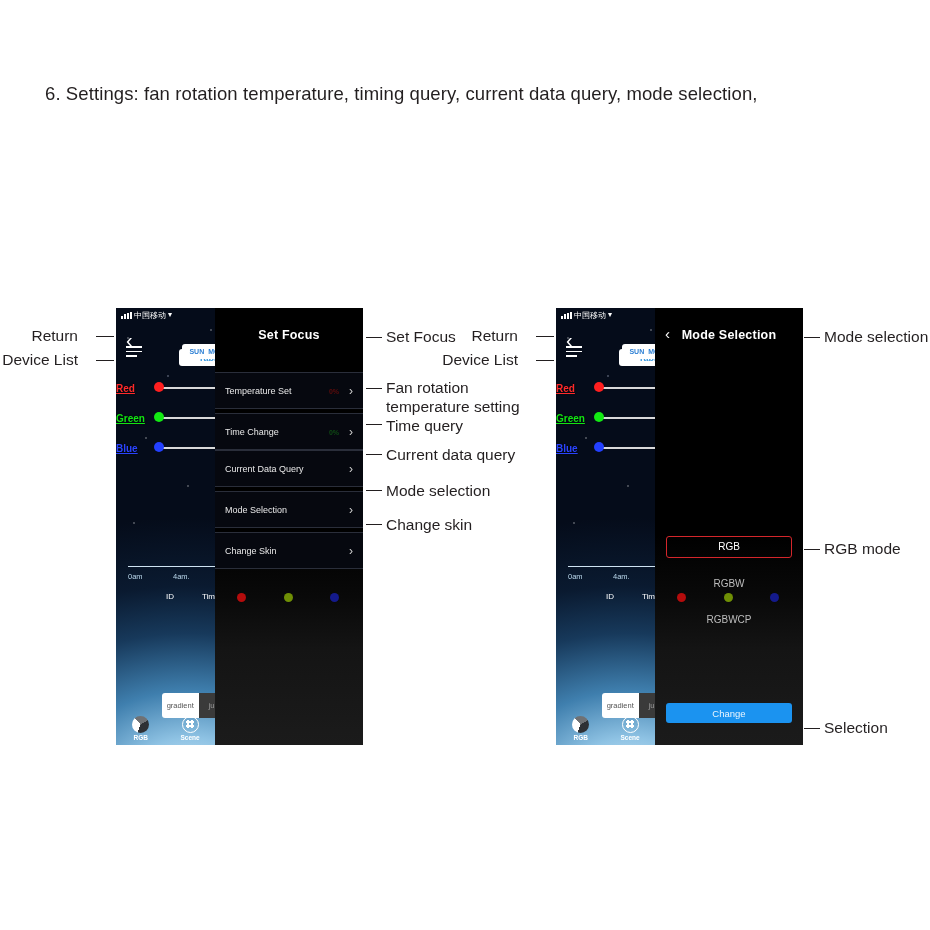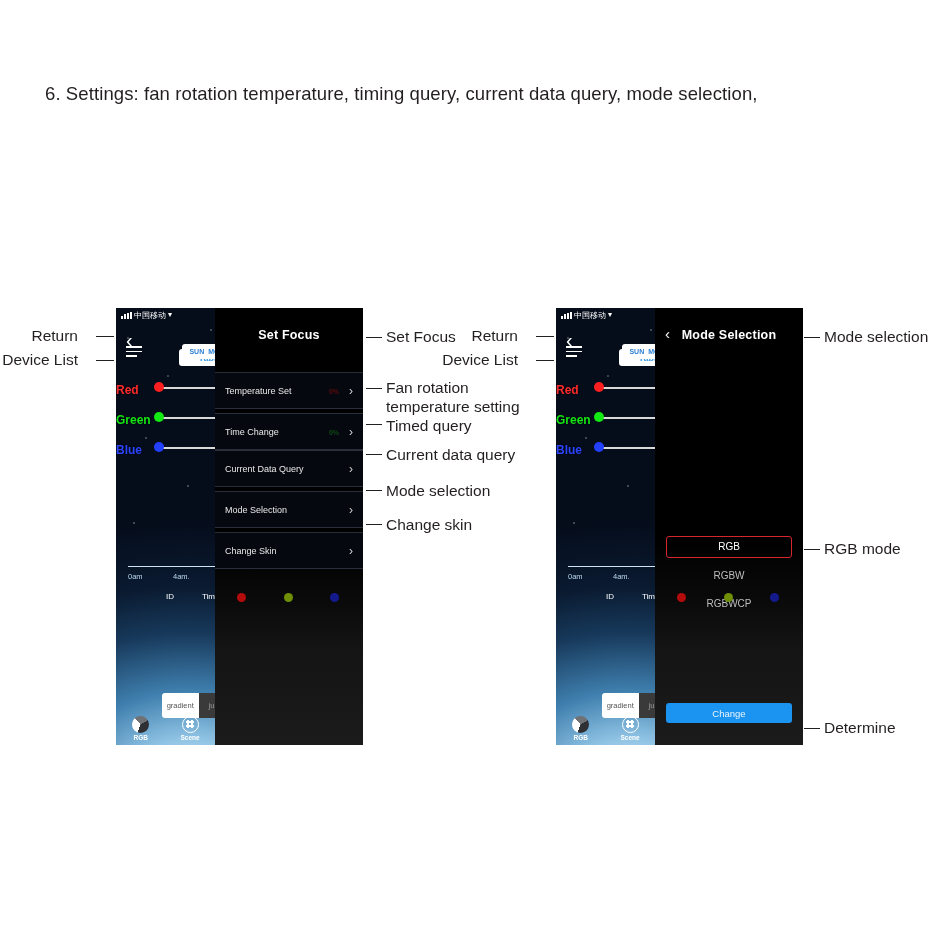--- a/index.html
+++ b/index.html
@@ -68,22 +68,22 @@
   .pill-days span{font-size:7px;font-weight:bold;color:#2b7fd4;}
   .segwrap{position:absolute;left:63px;top:41px;width:182px;height:17px;}
   .seg{position:absolute;top:0;height:17px;display:flex;align-items:center;justify-content:center;font-size:9px;}
   .seg.a{left:0;width:62px;background:#fff;color:#3b9ae1;font-weight:bold;border-radius:3px 0 0 3px;}
   .seg.b{left:62px;width:60px;background:#2a2a2a;color:#cfcfcf;}
   .seg.c{left:122px;width:60px;background:#383838;color:#8d8d8d;border-radius:0 3px 3px 0;}
 
   
   .sliders{position:absolute;left:0;top:72px;width:100%;z-index:4;}
   .srow{position:relative;height:30px;}
-  .slabel{position:absolute;left:0;top:3px;font-size:12px;font-weight:bold;
-    text-shadow:0 0 2px rgba(0,0,0,.8);}
+  .slabel{position:absolute;left:0;top:3px;font-size:10px;font-weight:bold;
+    text-shadow:0 0 2px rgba(0,0,0,.8);text-decoration:underline;}
   .strack{position:absolute;left:42px;right:26px;top:7px;height:2px;background:#d9d9d9;border-radius:1px;}
   .sknob{position:absolute;left:38px;top:2px;width:10px;height:10px;border-radius:50%;}
   .spct{position:absolute;right:5px;top:2px;font-size:7px;font-weight:bold;}
 
   
   .chart-ticks{position:absolute;left:12px;top:258px;width:200px;border-top:1.5px solid #cfe3f2;}
   .chart-lab{position:absolute;top:264px;font-size:7.5px;color:#b9d6ea;}
   .listhdr{position:absolute;top:284px;font-size:8px;color:#fff;font-weight:500;}
 
   
@@ -127,21 +127,21 @@
     display:flex;align-items:center;background:#06080f;}
   .mrow.gap{margin-top:4px;}
   .mlabel{margin-left:10px;font-size:9px;color:#e8e8e8;}
   .mchev{position:absolute;right:10px;top:50%;transform:translateY(-50%);color:#cfcfcf;font-size:12px;font-weight:300;}
   .mpct{position:absolute;right:24px;top:50%;transform:translateY(-50%);font-size:7px;font-weight:bold;}
 
   
   .modelist{position:absolute;left:0;top:228px;width:100%;text-align:center;}
   .mode{font-size:10px;color:#d9d9d9;margin:0 auto;line-height:20px;}
   .mode.sel{width:124px;height:20px;border:1.4px solid #d4262b;border-radius:3px;color:#ffffff;}
-  .mode.opt{margin-top:8px;color:#bdbdbd;}
+  .mode.opt{margin-top:16px;color:#bdbdbd;}
   .ov-dots{position:absolute;top:285px;left:22px;width:102px;display:flex;justify-content:space-between;}
   .ov-dots i{display:block;width:9px;height:9px;border-radius:50%;}
   .btn-confirm{position:absolute;left:11px;bottom:22px;width:126px;height:20px;border-radius:3px;background:#1b93f0;
     color:#eaf6ff;font-size:9.5px;display:flex;align-items:center;justify-content:center;}
 
   
   .anno{position:absolute;font-size:15.5px;color:#231f20;line-height:19px;white-space:pre-line;}
   .anno.r{text-align:right;}
   .lead{position:absolute;height:1px;background:#231f20;}
 </style>
@@ -418,21 +418,21 @@
 <div class="lead" style="top:360px;left:96px;width:18px"></div>
 
 <div class="lead" style="top:337px;left:366px;width:16px"></div>
 <div class="anno" style="top:327px;left:386px">Set Focus</div>
 
 <div class="lead" style="top:388px;left:366px;width:16px"></div>
 <div class="anno" style="top:378px;left:386px">Fan rotation
 temperature setting</div>
 
 <div class="lead" style="top:424px;left:366px;width:16px"></div>
-<div class="anno" style="top:416px;left:386px">Timed query</div>
+<div class="anno" style="top:416px;left:386px">Time query</div>
 
 <div class="lead" style="top:454px;left:366px;width:16px"></div>
 <div class="anno" style="top:445px;left:386px">Current data query</div>
 
 <div class="lead" style="top:490px;left:366px;width:16px"></div>
 <div class="anno" style="top:481px;left:386px">Mode selection</div>
 
 <div class="lead" style="top:524px;left:366px;width:16px"></div>
 <div class="anno" style="top:515px;left:386px">Change skin</div>
 
@@ -441,13 +441,13 @@
 <div class="anno r" style="top:350px;right:412px;width:140px">Device List</div>
 <div class="lead" style="top:360px;left:536px;width:18px"></div>
 
 <div class="lead" style="top:337px;left:804px;width:16px"></div>
 <div class="anno" style="top:327px;left:824px">Mode selection</div>
 
 <div class="lead" style="top:549px;left:804px;width:16px"></div>
 <div class="anno" style="top:539px;left:824px">RGB mode</div>
 
 <div class="lead" style="top:728px;left:804px;width:16px"></div>
-<div class="anno" style="top:718px;left:824px">Determine</div>
+<div class="anno" style="top:718px;left:824px">Selection</div>
 
 </body></html>

